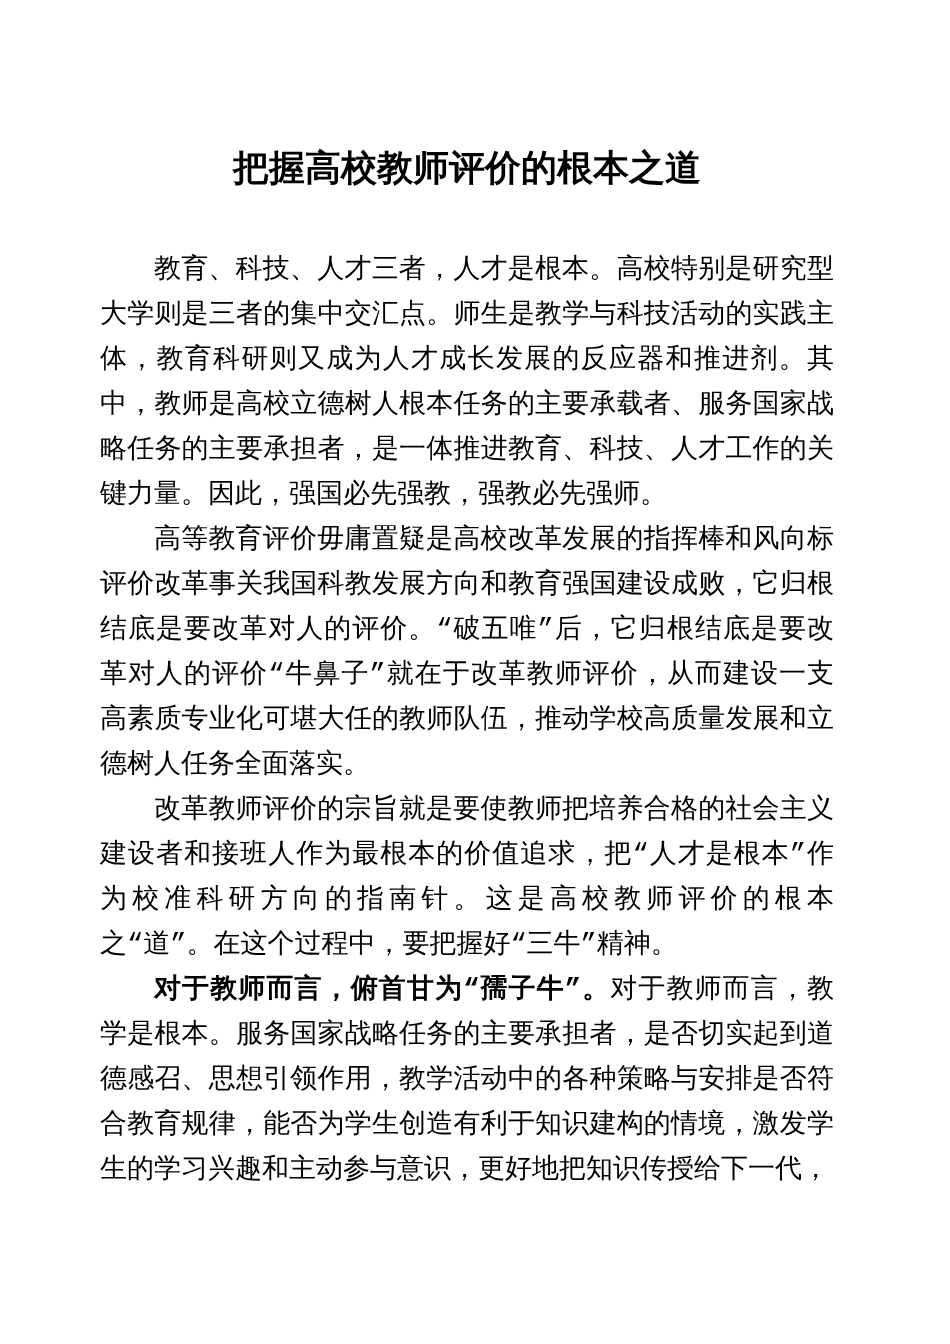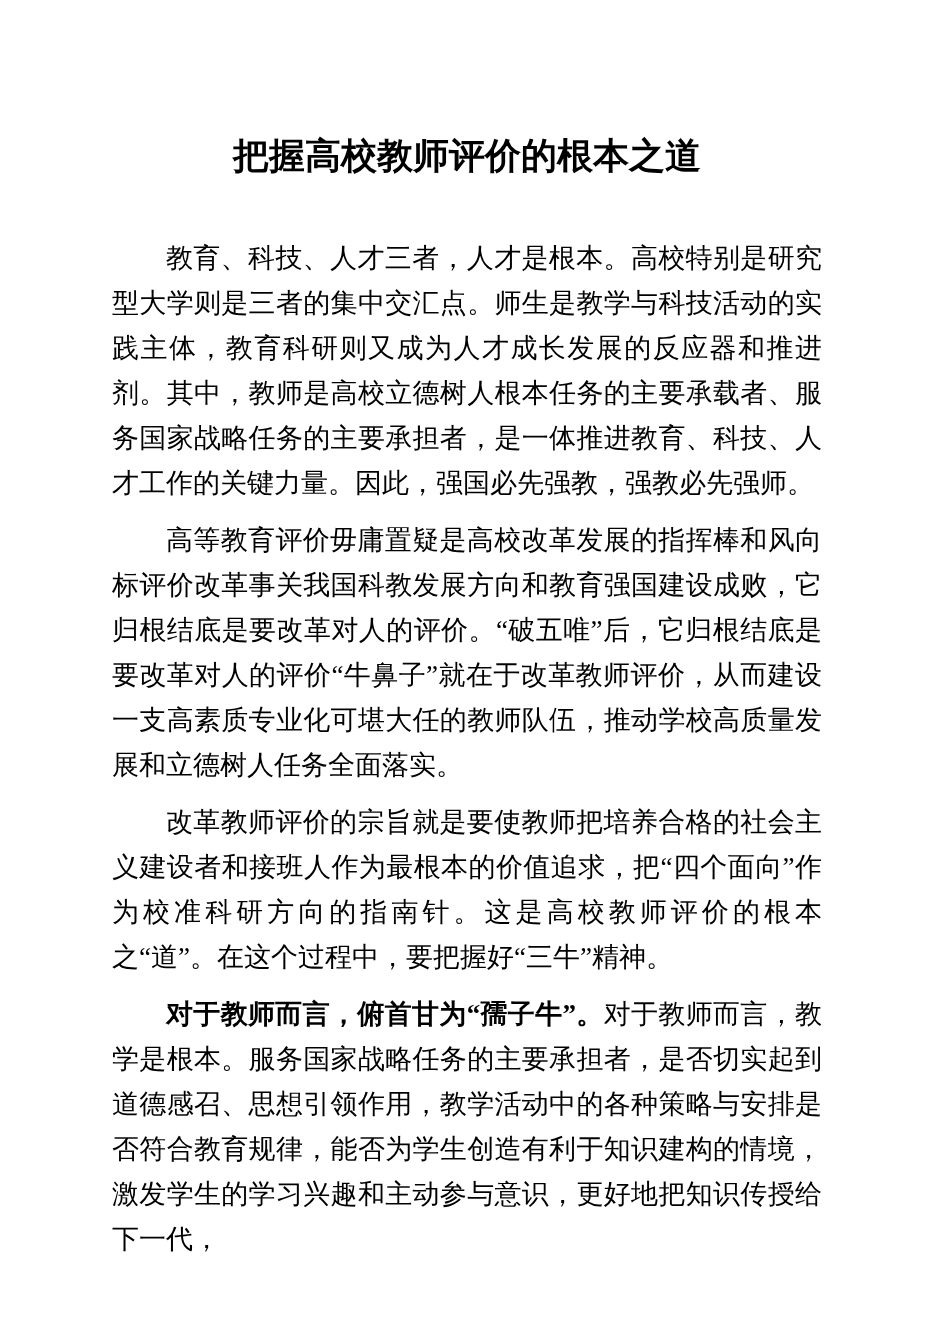--- a/index.html
+++ b/index.html
@@ -16,51 +16,52 @@
     font-family: "Liberation Serif", serif;
     color: #000000;
   }
   .content {
     position: absolute;
     left: 100px;
     top: 0;
     width: 734px;
   }
   .doc-title {
-    margin: 0;
+    margin: 12px;
     padding-top: 130px;
     margin-bottom: 54px;
     font-size: 36px;
     line-height: 52px;
     font-weight: bold;
     text-align: center;
     letter-spacing: 0px;
     color: #000000;
   }
   .para {
-    margin: 12px;
+    margin: 0;
     font-size: 27px;
     line-height: 45px;
     text-align: justify;
     text-justify: inter-ideograph;
     text-indent: 2em;
     color: #000000;
+    font-family: Liberation Mono, monospace;
   }
   .para .lead {
     font-weight: bold;
   }
 </style>
 </head>
 <body>
 
 <div class="page">
   <div class="content">
     <h1 class="doc-title">把握高校教师评价的根本之道</h1>
 
     <p class="para">教育、科技、人才三者，人才是根本。高校特别是研究型大学则是三者的集中交汇点。师生是教学与科技活动的实践主体，教育科研则又成为人才成长发展的反应器和推进剂。其中，教师是高校立德树人根本任务的主要承载者、服务国家战略任务的主要承担者，是一体推进教育、科技、人才工作的关键力量。因此，强国必先强教，强教必先强师。</p>
 
     <p class="para">高等教育评价毋庸置疑是高校改革发展的指挥棒和风向标评价改革事关我国科教发展方向和教育强国建设成败，它归根结底是要改革对人的评价。“破五唯”后，它归根结底是要改革对人的评价“牛鼻子”就在于改革教师评价，从而建设一支高素质专业化可堪大任的教师队伍，推动学校高质量发展和立德树人任务全面落实。</p>
 
-    <p class="para">改革教师评价的宗旨就是要使教师把培养合格的社会主义建设者和接班人作为最根本的价值追求，把“四个面向”作为校准科研方向的指南针。这是高校教师评价的根本之“道”。在这个过程中，要把握好“三牛”精神。</p>
+    <p class="para">改革教师评价的宗旨就是要使教师把培养合格的社会主义建设者和接班人作为最根本的价值追求，把“人才是根本”作为校准科研方向的指南针。这是高校教师评价的根本之“道”。在这个过程中，要把握好“三牛”精神。</p>
 
     <p class="para"><span class="lead">对于教师而言，俯首甘为“孺子牛”。</span><span>对于教师而言，教学是根本。服务国家战略任务的主要承担者，是否切实起到道德感召、思想引领作用，教学活动中的各种策略与安排是否符合教育规律，能否为学生创造有利于知识建构的情境，激发学生的学习兴趣和主动参与意识，更好地把知识传授给下一代，</span></p>
   </div>
 </div>
 
 </body></html>

